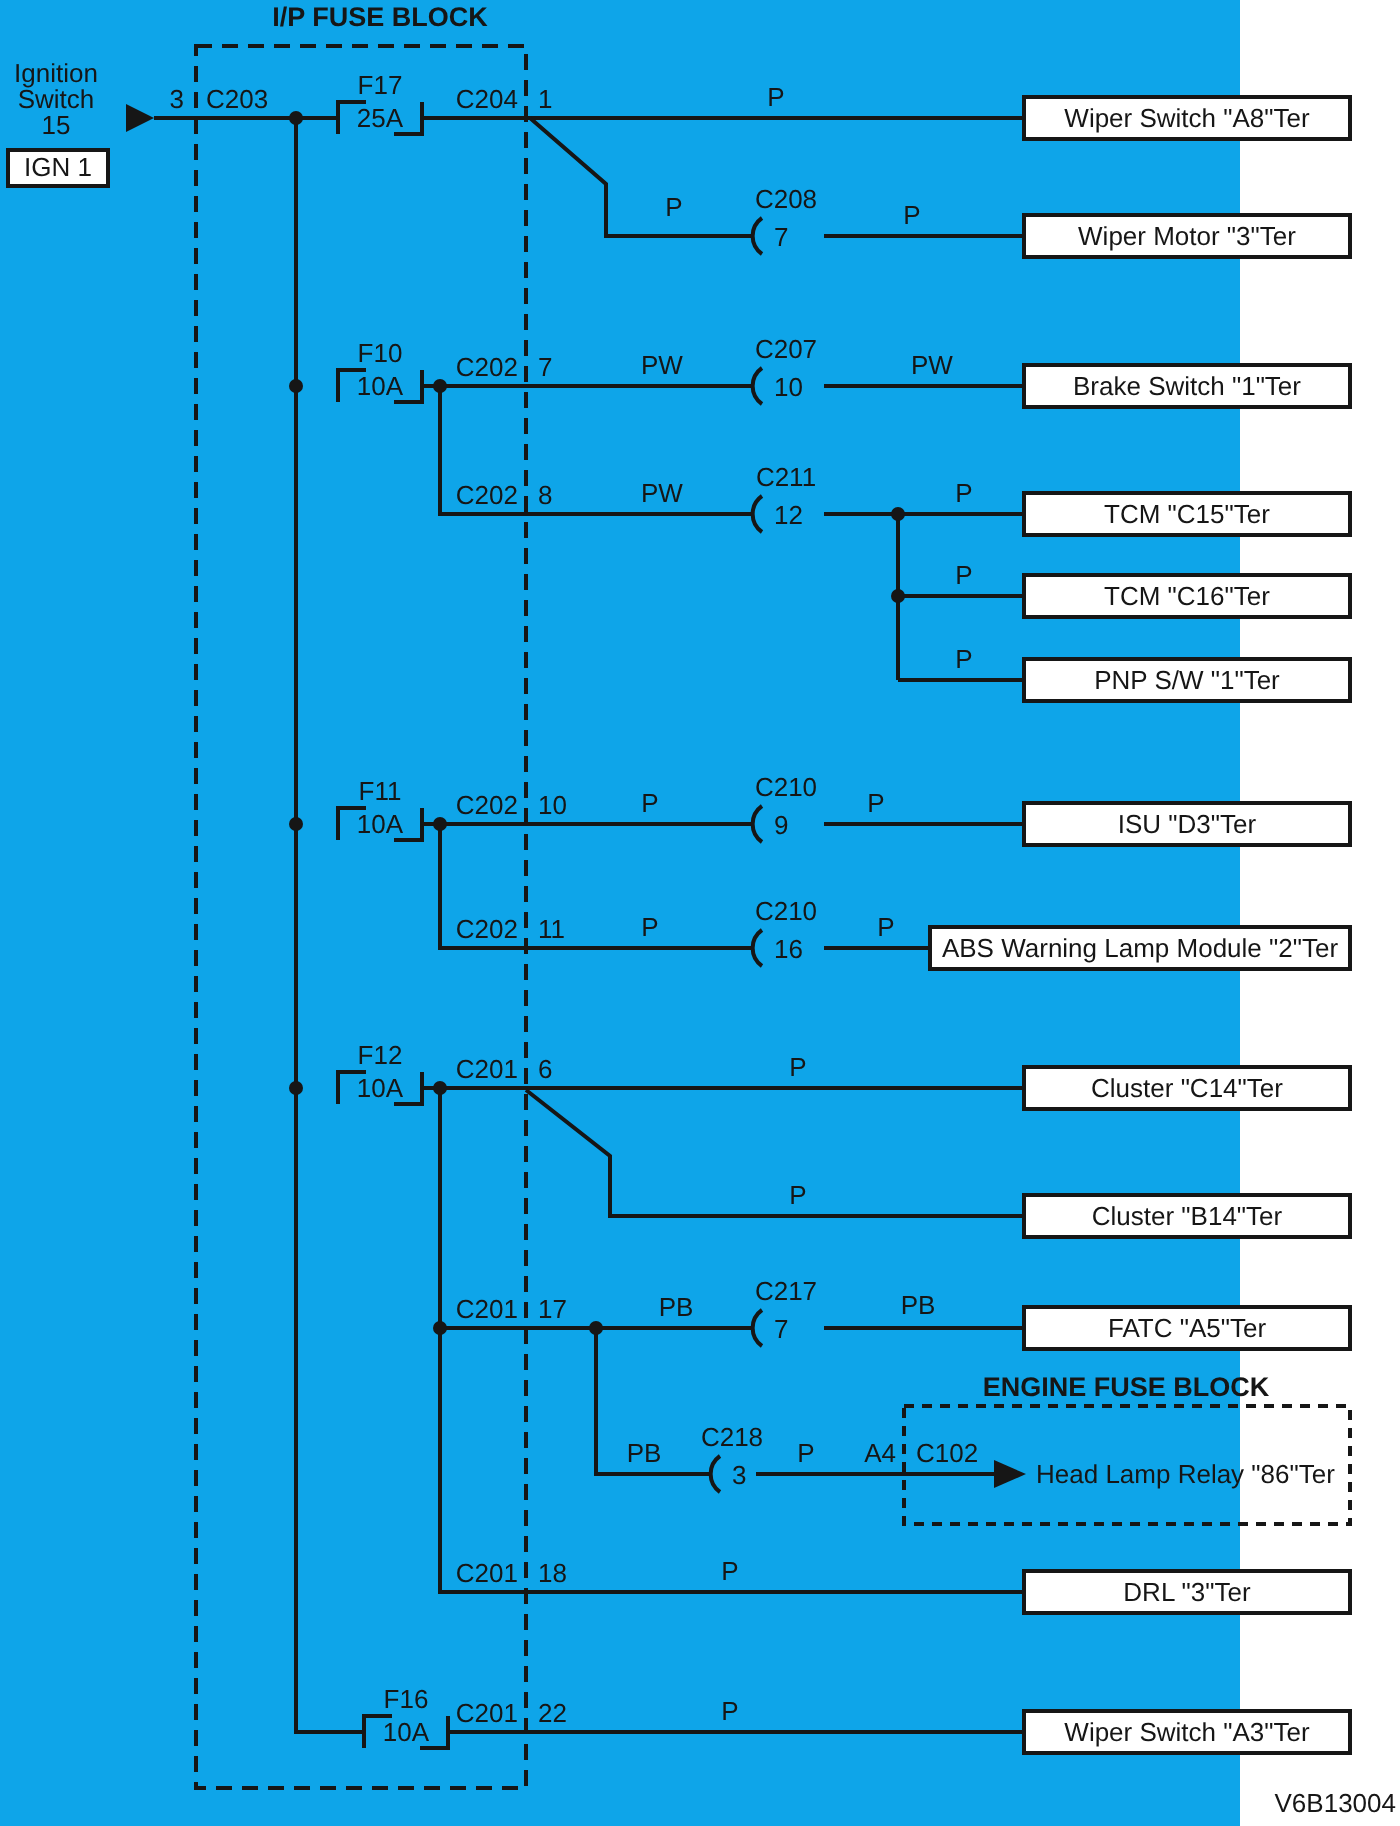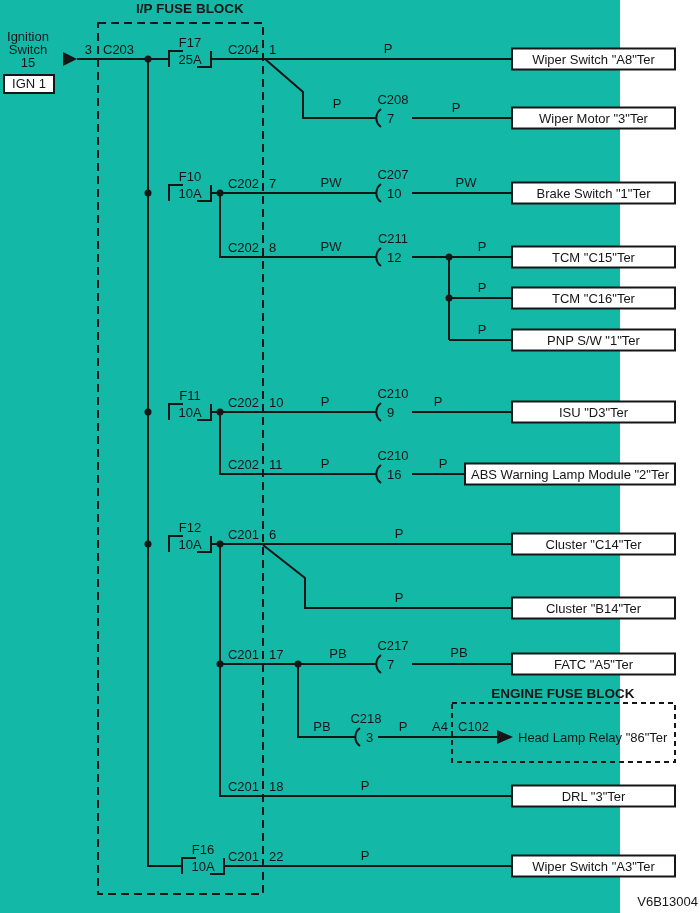--- a/index.html
+++ b/index.html
@@ -1,20 +1,20 @@
 <!DOCTYPE html>
 <html><head>
 <meta charset="utf-8">
 <style>
   html, body { margin: 0; padding: 0; background: #ffffff; }
   .stage {
     position: relative;
     width: 620px;
     height: 913px;
-    background: #14b8a6;
+    background: #0ea5e9;
     font-family: "Liberation Sans", sans-serif;
   }
   svg text {
     font-family: "Liberation Sans", sans-serif;
     font-size: 13px;
     fill: #161616;
   }
   svg text.b { font-weight: bold; font-size: 13.5px; }
   svg text.tm { text-anchor: middle; }
   svg text.te { text-anchor: end; }

